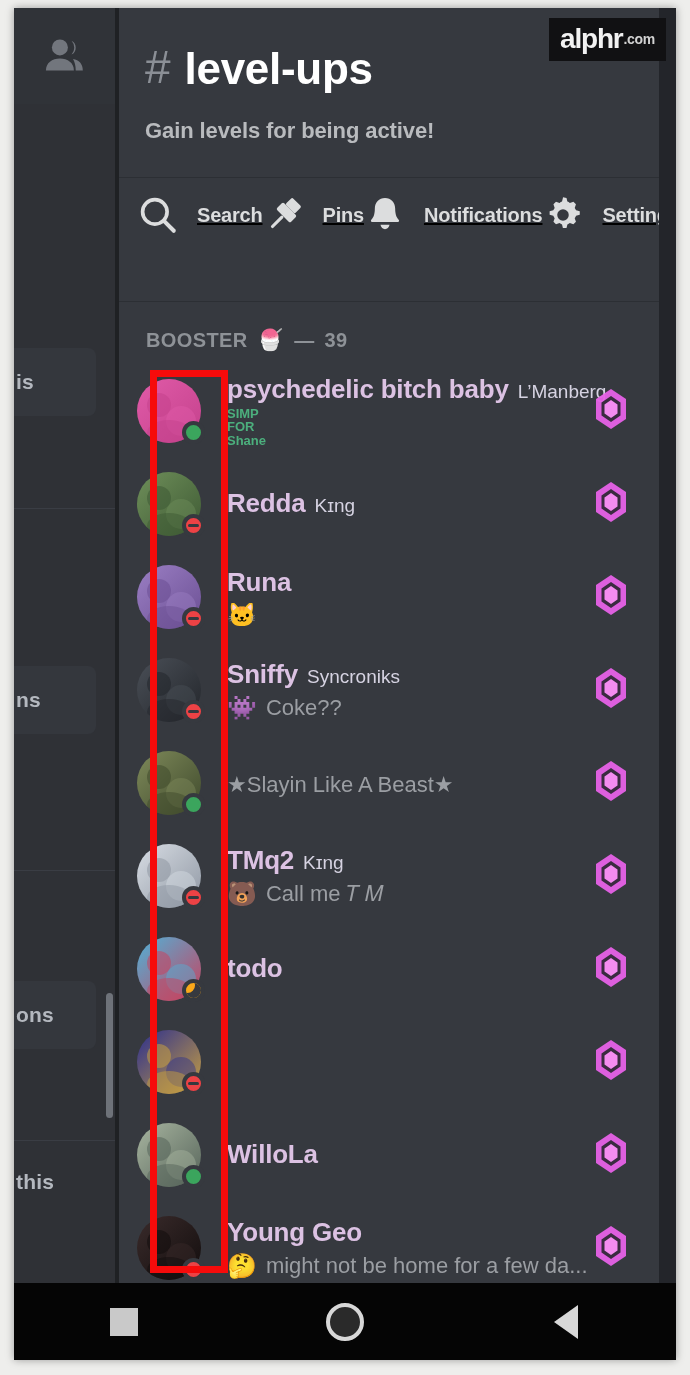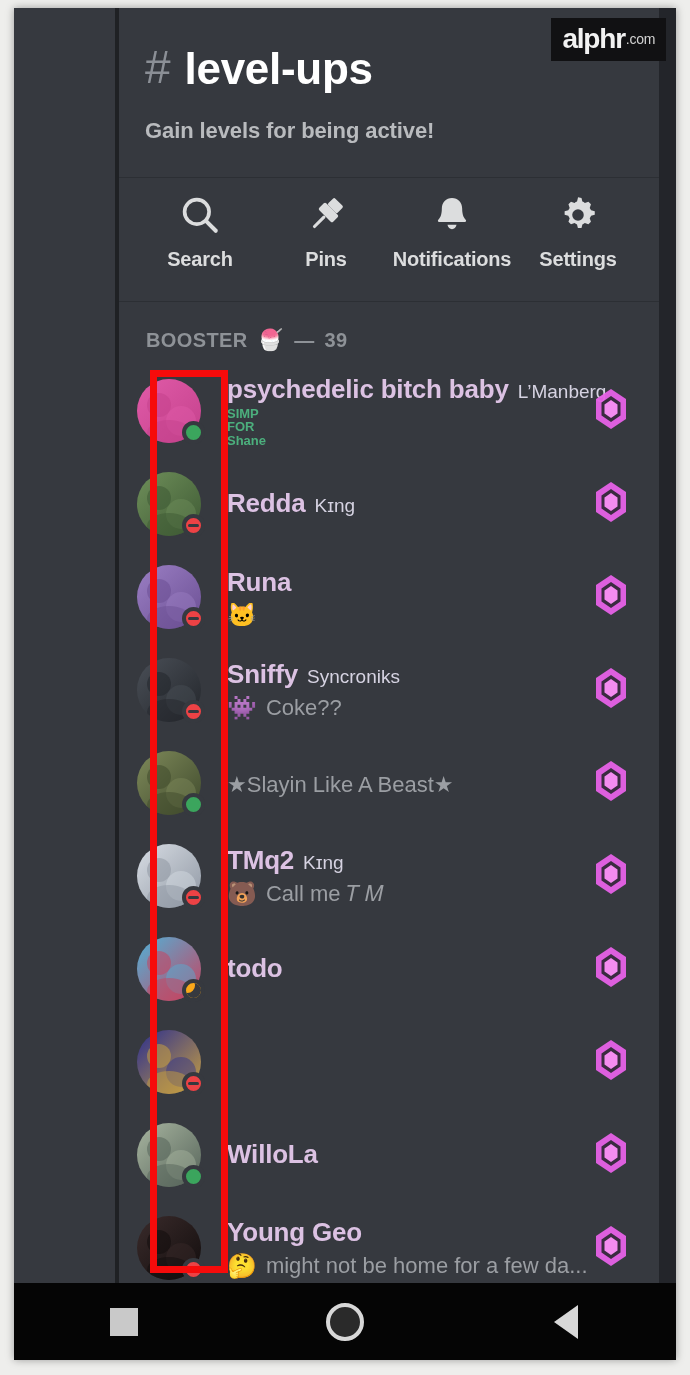--- a/index.html
+++ b/index.html
@@ -133,23 +133,24 @@
   
   .action-bar {
     position: relative;
     height: 124px;
     display: flex;
     align-items: flex-start;
     padding: 14px 18px 0 18px;
   }
   .action {
     flex: 1;
-    display: flex; flex-direction: column;
-    align-items: center; gap: 10px;
+    display: flex; flex-direction: row;
+    align-items: center; gap: 18px;
     cursor: pointer;
+    text-decoration: underline;
   }
   .action .ic { height: 46px; display: flex; align-items: center; justify-content: center; }
   .action .lbl {
     color: #dcddde; font-size: 20px; font-weight: bold;
     letter-spacing: -.2px;
   }
   .action-sep {
     position: absolute; left: 0; bottom: 0; width: 540px; height: 1px;
     background: #2c2f34;
   }
@@ -270,28 +271,46 @@
   
   .watermark {
     position: absolute;
     right: 10px; top: 10px;
     background: #111113;
     padding: 5px 11px 6px 11px;
     display: flex; align-items: center;
     z-index: 50;
   }
   .wm-main { color: #f2f2f2; font-size: 28px; font-weight: bold; letter-spacing: -1.2px; }
-  .wm-tld  { color: #d2d2d2; font-size: 14px; font-weight: normal; letter-spacing: -.3px; margin-left: 1px; }
+  .wm-tld  { color: #d2d2d2; font-size: 14px; font-weight: bold; letter-spacing: -.3px; margin-left: 1px; }
 </style>
 </head>
 <body>
 
 <div id="root">
   <div class="phone">
 
+    <div class="left-panel">
+      <div class="left-panel-top">
+        <svg class="people-icon" viewBox="0 0 24 22">
+          <circle cx="9.2" cy="6.3" r="4.4" fill="#72767d"></circle>
+          <path d="M1.5 19c0-4.2 3.4-6.6 7.7-6.6s7.7 2.4 7.7 6.6z" fill="#72767d"></path>
+          <path d="M15.6 2.6a4.3 4.3 0 0 1 0 7.6 5.6 5.6 0 0 0 0-7.6z" fill="#72767d"></path>
+          <path d="M16.4 12.7c3.3.45 5.4 2.7 5.4 6.3h-3.9c0-2.6-.6-4.7-1.5-6.3z" fill="#72767d"></path>
+        </svg>
+      </div>
+      <div class="left-divider d1"></div>
+      <div class="left-divider d2"></div>
+      <div class="left-divider d3"></div>
+      <div class="left-frag f1">is</div>
+      <div class="left-frag f2">ns</div>
+      <div class="left-frag f3">ons</div>
+      <div class="left-frag f4">this</div>
+      <div class="left-scrollbar"></div>
+    </div>
     <div class="panel-gap"></div>
 
     <div class="main">
 
       <div class="chan-header">
         <div class="chan-title-row">
           <span class="hash">#</span>
           <span class="chan-name">level-ups</span>
         </div>
         <div class="chan-topic">Gain levels for being active!</div>

